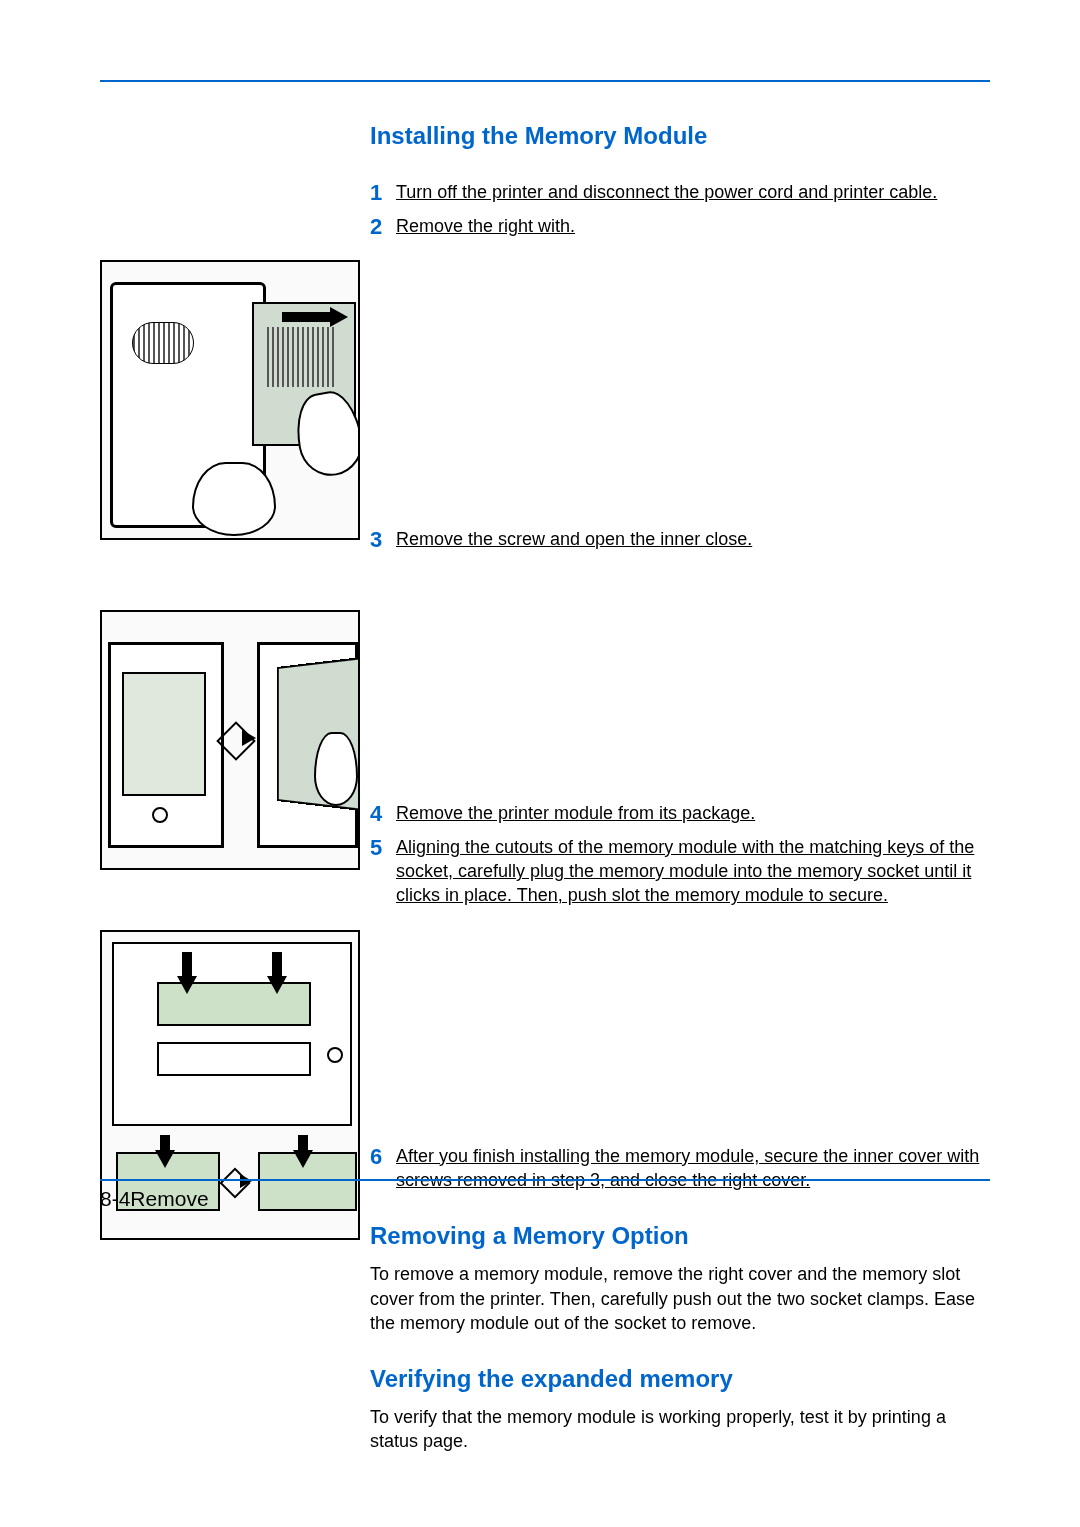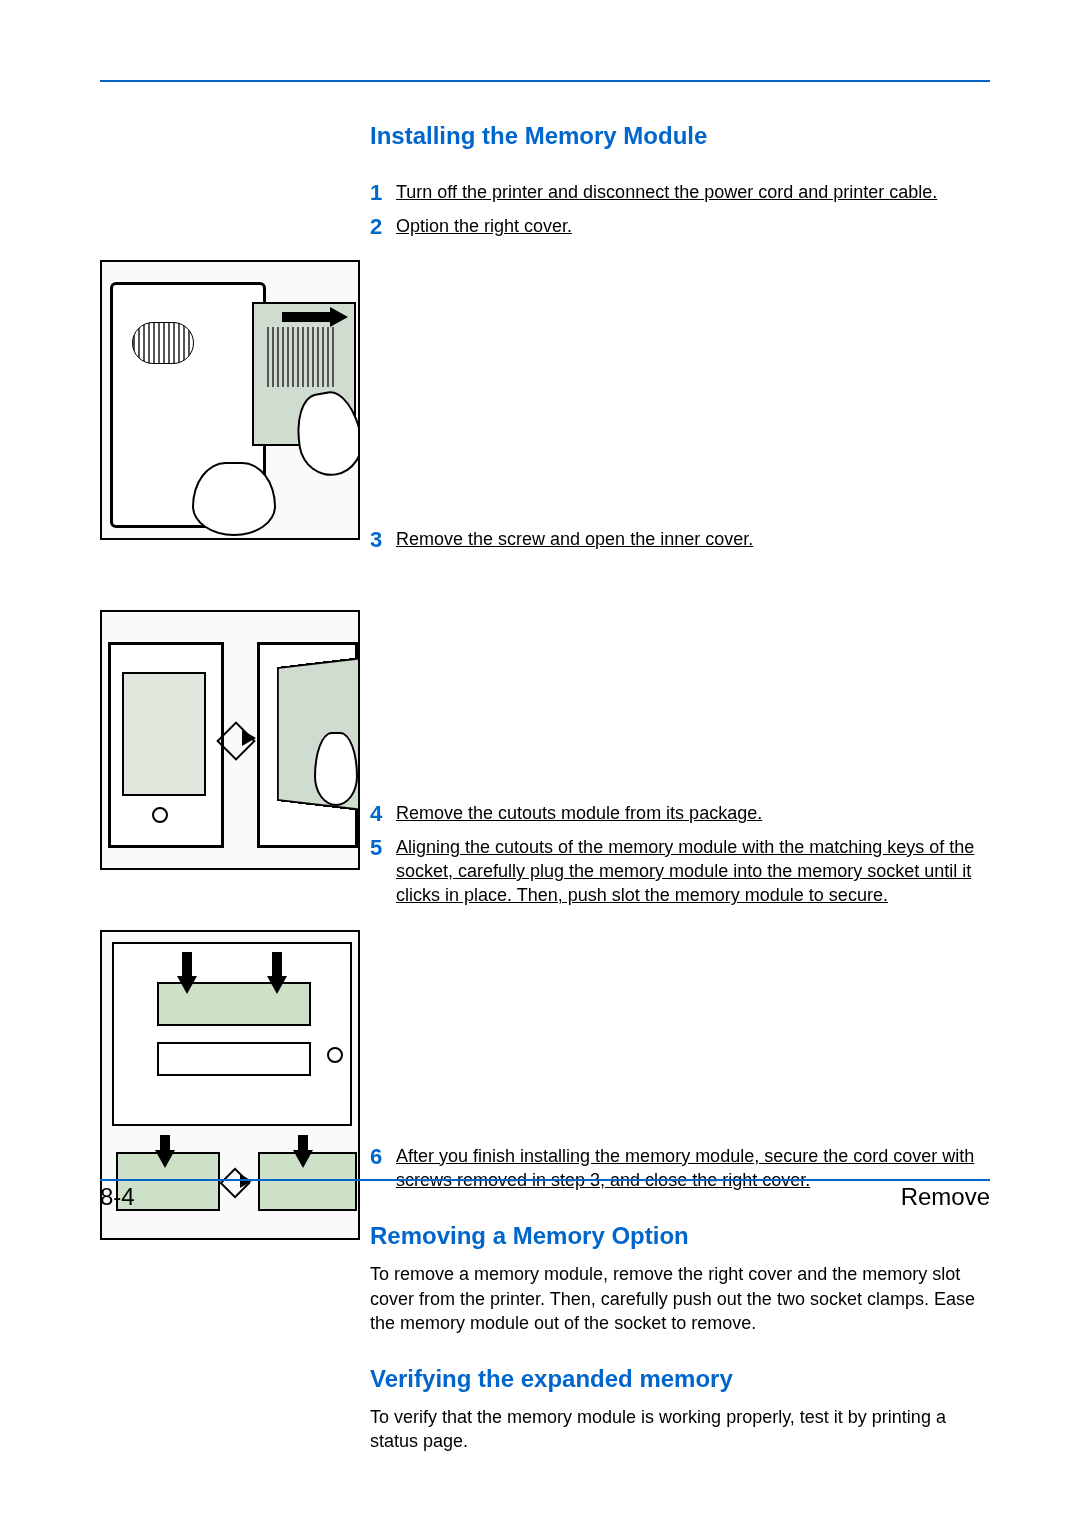--- a/index.html
+++ b/index.html
@@ -142,22 +142,21 @@
     position: absolute;
     left: 100px; right: 90px;
     bottom: 70px;
     border-top: 2px solid #0066cc;
   }
   .footer {
     position: absolute;
     left: 100px; right: 90px;
     bottom: 40px;
     display: flex;
-    justify-content: space-between;
-    font-size: 24px;
+    font-size: 21px;
   }
 </style>
 </head>
 <body>
 
 <div class="page">
   <div class="top-rule"></div>
 
   <div class="figure fig1">
     <div class="fig-frame">
@@ -209,46 +208,46 @@
 
   <div class="content-area">
     <div class="h-blue">Installing the Memory Module</div>
 
     <div class="step">
       <div class="step-num">1</div>
       <div class="step-text">Turn off the printer and disconnect the power cord and printer cable.</div>
     </div>
     <div class="step">
       <div class="step-num">2</div>
-      <div class="step-text">Option the right cover.</div>
+      <div class="step-text">Remove the right with.</div>
     </div>
 
     <div class="spacer-1"></div>
 
     <div class="step">
       <div class="step-num">3</div>
-      <div class="step-text">Remove the screw and open the inner cover.</div>
+      <div class="step-text">Remove the screw and open the inner close.</div>
     </div>
 
     <div class="spacer-2"></div>
 
     <div class="step">
       <div class="step-num">4</div>
-      <div class="step-text">Remove the cutouts module from its package.</div>
+      <div class="step-text">Remove the printer module from its package.</div>
     </div>
     <div class="step">
       <div class="step-num">5</div>
       <div class="step-text">Aligning the cutouts of the memory module with the matching keys of the socket, carefully plug the memory module into the memory socket until it clicks in place. Then, push slot the memory module to secure.</div>
     </div>
 
     <div class="spacer-3"></div>
 
     <div class="step">
       <div class="step-num">6</div>
-      <div class="step-text">After you finish installing the memory module, secure the cord cover with screws removed in step 3, and close the right cover.</div>
+      <div class="step-text">After you finish installing the memory module, secure the inner cover with screws removed in step 3, and close the right cover.</div>
     </div>
 
     <div class="sub-h-blue">Removing a Memory Option</div>
     <p class="para">To remove a memory module, remove the right cover and the memory slot cover from the printer. Then, carefully push out the two socket clamps. Ease the memory module out of the socket to remove.</p>
 
     <div class="sub-h-blue">Verifying the expanded memory</div>
     <p class="para">To verify that the memory module is working properly, test it by printing a status page.</p>
   </div>
 
   <div class="bottom-rule"></div>

